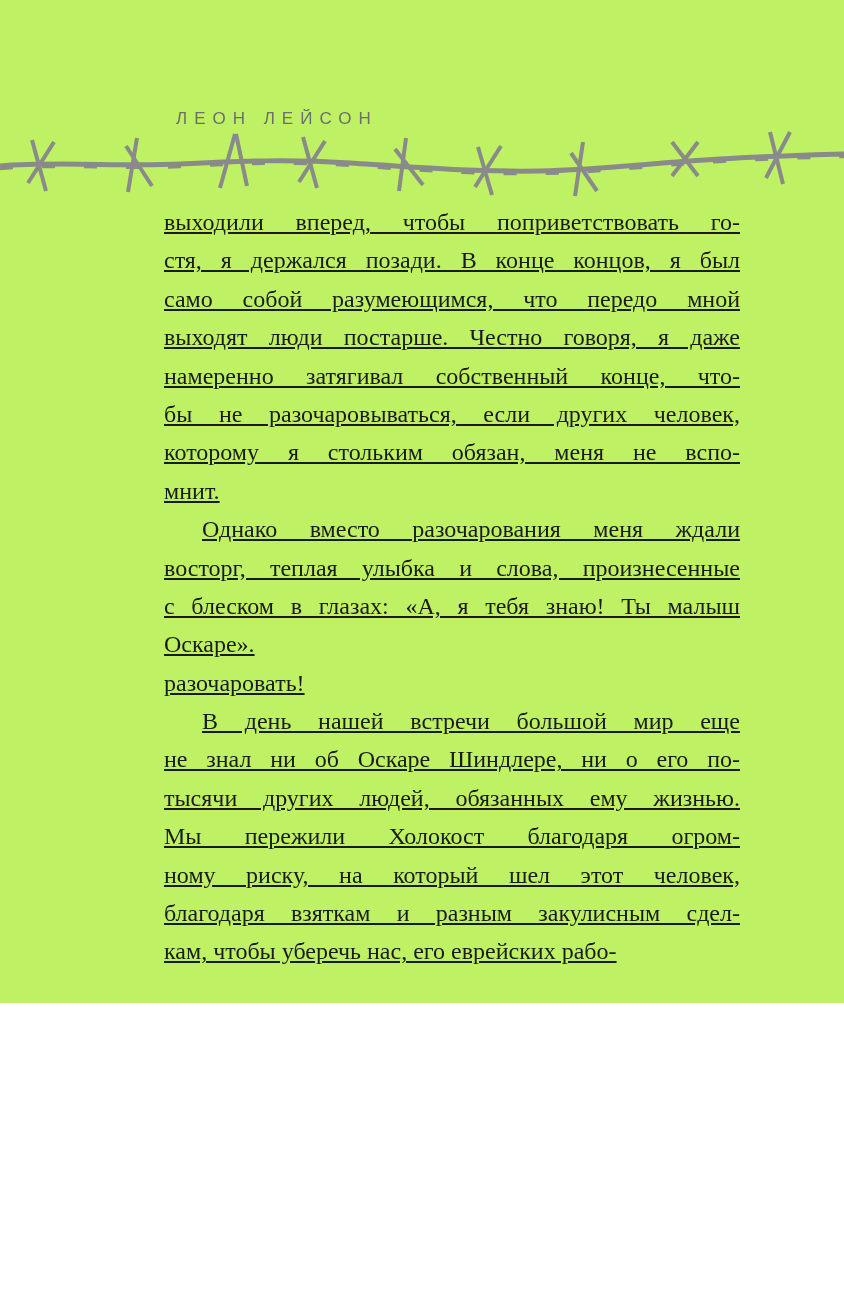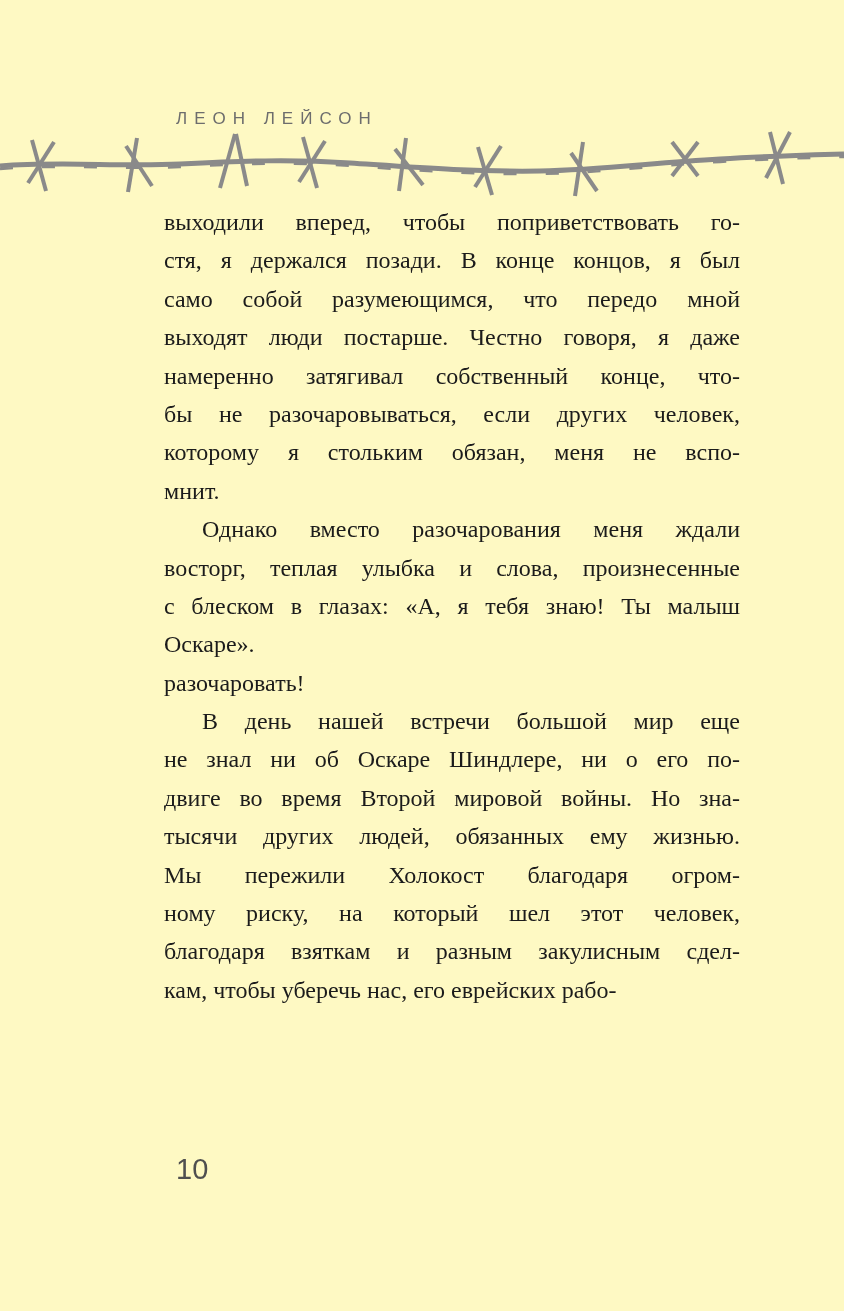--- a/index.html
+++ b/index.html
@@ -1,20 +1,20 @@
 <!DOCTYPE html>
 <html><head>
 <meta charset="utf-8">
 <style>
   html, body { margin: 0; padding: 0; background: #ffffff; }
   .page {
     position: relative;
     width: 844px;
-    height: 1311px;
-    background: #fef9c3;
+    height: 1003px;
+    background: #bef264;
     overflow: hidden;
     font-family: "Liberation Serif", serif;
   }
   .running-head {
     position: absolute;
     left: 176px;
     top: 109px;
     font-family: "Liberation Sans", sans-serif;
     font-size: 17px;
     font-weight: 400;
@@ -36,20 +36,21 @@
     width: 576px;
     color: #1b1b1b;
     font-size: 24px;
   }
   .line {
     height: 38.4px;
     line-height: 38.4px;
     text-align: justify;
     text-align-last: justify;
     white-space: nowrap;
+    text-decoration: underline;
   }
   .line.para-end { text-align-last: left; }
   .line.indent { text-indent: 38px; }
   .page-number {
     position: absolute;
     left: 176px;
     top: 1153px;
     font-family: "Liberation Sans", sans-serif;
     font-weight: 400;
     font-size: 29px;
@@ -120,21 +121,20 @@
       <div class="line">бы не разочаровываться, если других человек,</div>
       <div class="line">которому я стольким обязан, меня не вспо-</div>
       <div class="line para-end">мнит.</div>
       <div class="line indent">Однако вместо разочарования меня ждали</div>
       <div class="line">восторг, теплая улыбка и слова, произнесенные</div>
       <div class="line">с блеском в глазах: «А, я тебя знаю! Ты малыш</div>
       <div class="line para-end">Оскаре».</div>
       <div class="line para-end">разочаровать!</div>
       <div class="line indent">В день нашей встречи большой мир еще</div>
       <div class="line">не знал ни об Оскаре Шиндлере, ни о его по-</div>
-      <div class="line">двиге во время Второй мировой войны. Но зна-</div>
       <div class="line">тысячи других людей, обязанных ему жизнью.</div>
       <div class="line">Мы пережили Холокост благодаря огром-</div>
       <div class="line">ному риску, на который шел этот человек,</div>
       <div class="line">благодаря взяткам и разным закулисным сдел-</div>
       <div class="line para-end">кам, чтобы уберечь нас, его еврейских рабо-</div>
     </div>
 
   <div class="page-number">10</div>
 
 </div>

